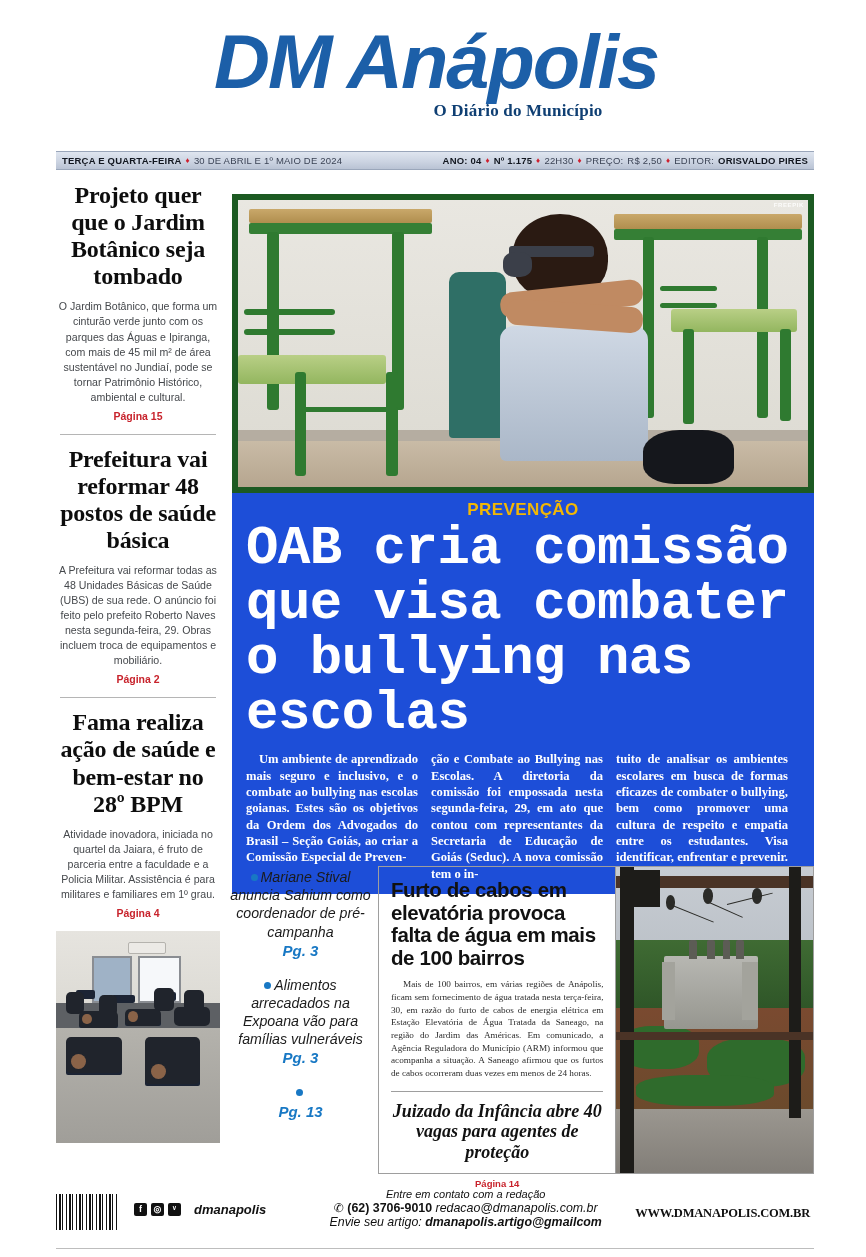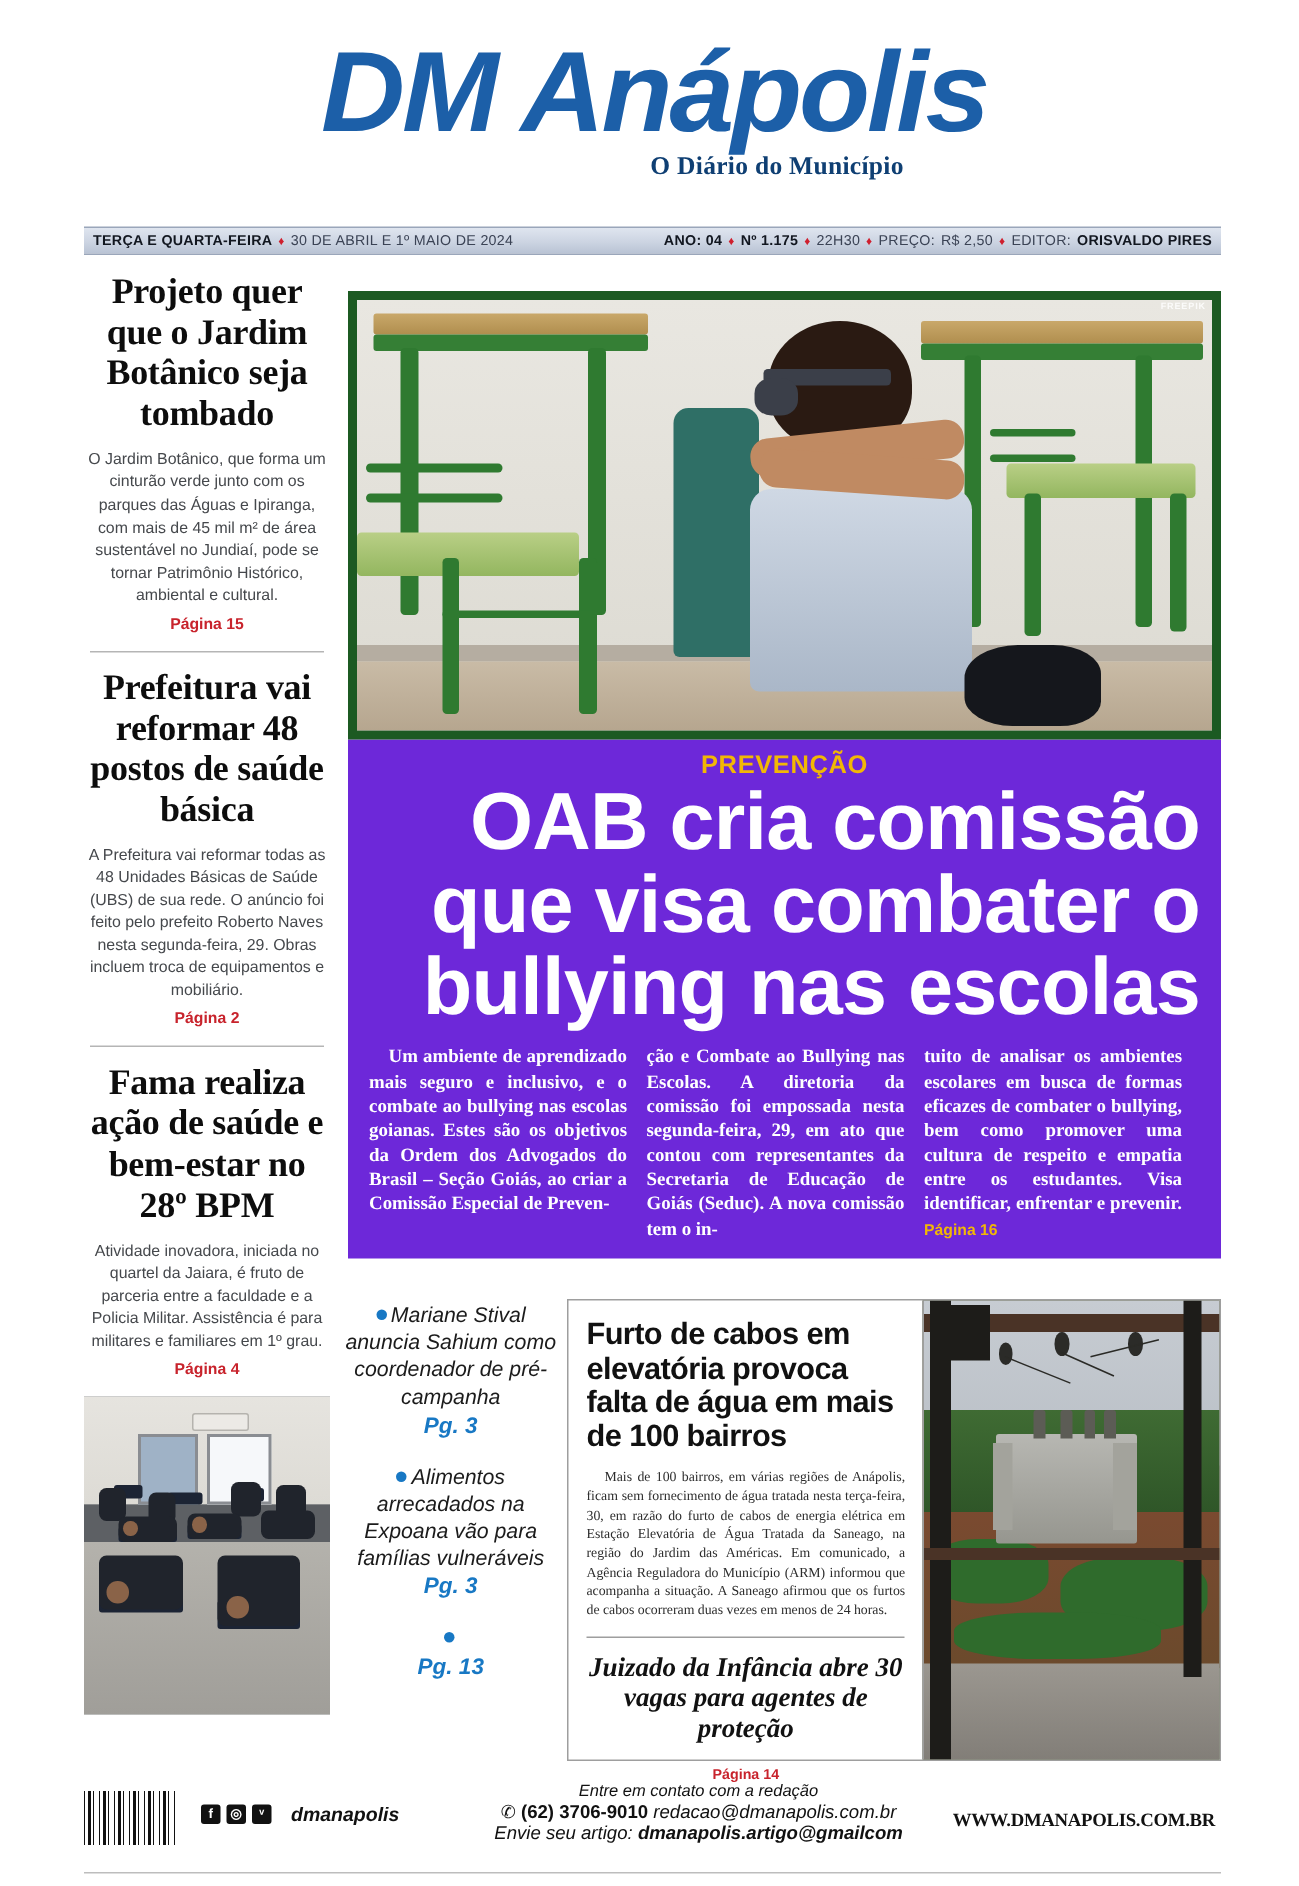--- a/index.html
+++ b/index.html
@@ -172,40 +172,40 @@
   .cl-desk-under { position:absolute; background:#357f35; border-radius:2px; }
   .cl-student-hair { position:absolute; background:#2a1a12; border-radius:50% 50% 45% 45%; }
   .cl-student-arm { position:absolute; background:#c08a62; border-radius:12px; }
   .cl-student-shirt { position:absolute; background:#2f6f66; border-radius:10px 10px 4px 4px; }
   .cl-student-jeans { position:absolute; background:linear-gradient(#cfd8e4,#aab7c8); border-radius:14px 14px 6px 6px; }
   .cl-band { position:absolute; background:#3b3f49; border-radius:3px; }
   .cl-bag { position:absolute; background:#15171c; border-radius:40% 35% 30% 35%; }
 
   .lead-green {
     width: 582px;
-    background: #6d28d9;
+    background: #1d4ed8;
     padding: 4px 0 0 0;
     box-sizing: border-box;
   }
   .kicker {
     text-align: center;
     font-family: "Liberation Sans", sans-serif;
     font-weight: bold;
     font-size: 17px;
     color: #f2b705;
     letter-spacing: 0.4px;
     margin: 3px 0 1px 0;
   }
   .lead-head {
-    font-family: Liberation Sans, sans-serif;
+    font-family: Liberation Mono, monospace;
     font-weight: bold;
     font-size: 54px;
     line-height: 1.02;
     color: #ffffff;
-    text-align: right;
+    text-align: left;
     margin: 0;
     padding: 0 14px 10px 14px;
     letter-spacing: -0.5px;
   }
   .lead-cols {
     display: flex;
     gap: 13px;
     padding: 0 26px 12px 14px;
   }
   .lead-col {
@@ -572,21 +572,21 @@
       <p class="bullet-text"><span class="dot"></span></p>
       <p class="bullet-pg">Pg. 13</p>
     </div>
   </div>
 
   <div class="bottombox">
     <div class="bb-left">
       <h2 class="bb-head">Furto de cabos em elevatória provoca falta de água em mais de 100 bairros</h2>
       <p class="bb-body"><span class="indent"></span><span>Mais de 100 bairros, em várias regiões de Anápolis, ficam sem fornecimento de água tratada nesta terça-feira, 30, em razão do furto de cabos de energia elétrica em Estação Elevatória de Água Tratada da Saneago, na região do Jardim das Américas. Em comunicado, a Agência Reguladora do Município (ARM) informou que acompanha a situação. A Saneago afirmou que os furtos de cabos ocorreram duas vezes em menos de 24 horas.</span></p>
       <hr class="bb-rule">
-      <h3 class="bb-sub">Juizado da Infância abre 30 vagas para agentes de proteção</h3>
+      <h3 class="bb-sub">Juizado da Infância abre 40 vagas para agentes de proteção</h3>
       <p class="bb-page">Página 14</p>
     </div>
     <div class="bb-right">
       <div class="tr-sky"></div>
       <div class="tr-trees"></div>
       <div class="tr-ground"></div>
       <div class="tr-grass" style="left:2%;top:52%;width:40%;height:14%"></div>
       <div class="tr-grass" style="left:46%;top:56%;width:50%;height:16%"></div>
       <div class="tr-grass" style="left:10%;top:68%;width:70%;height:10%"></div>
       <div class="tr-concrete"></div>

